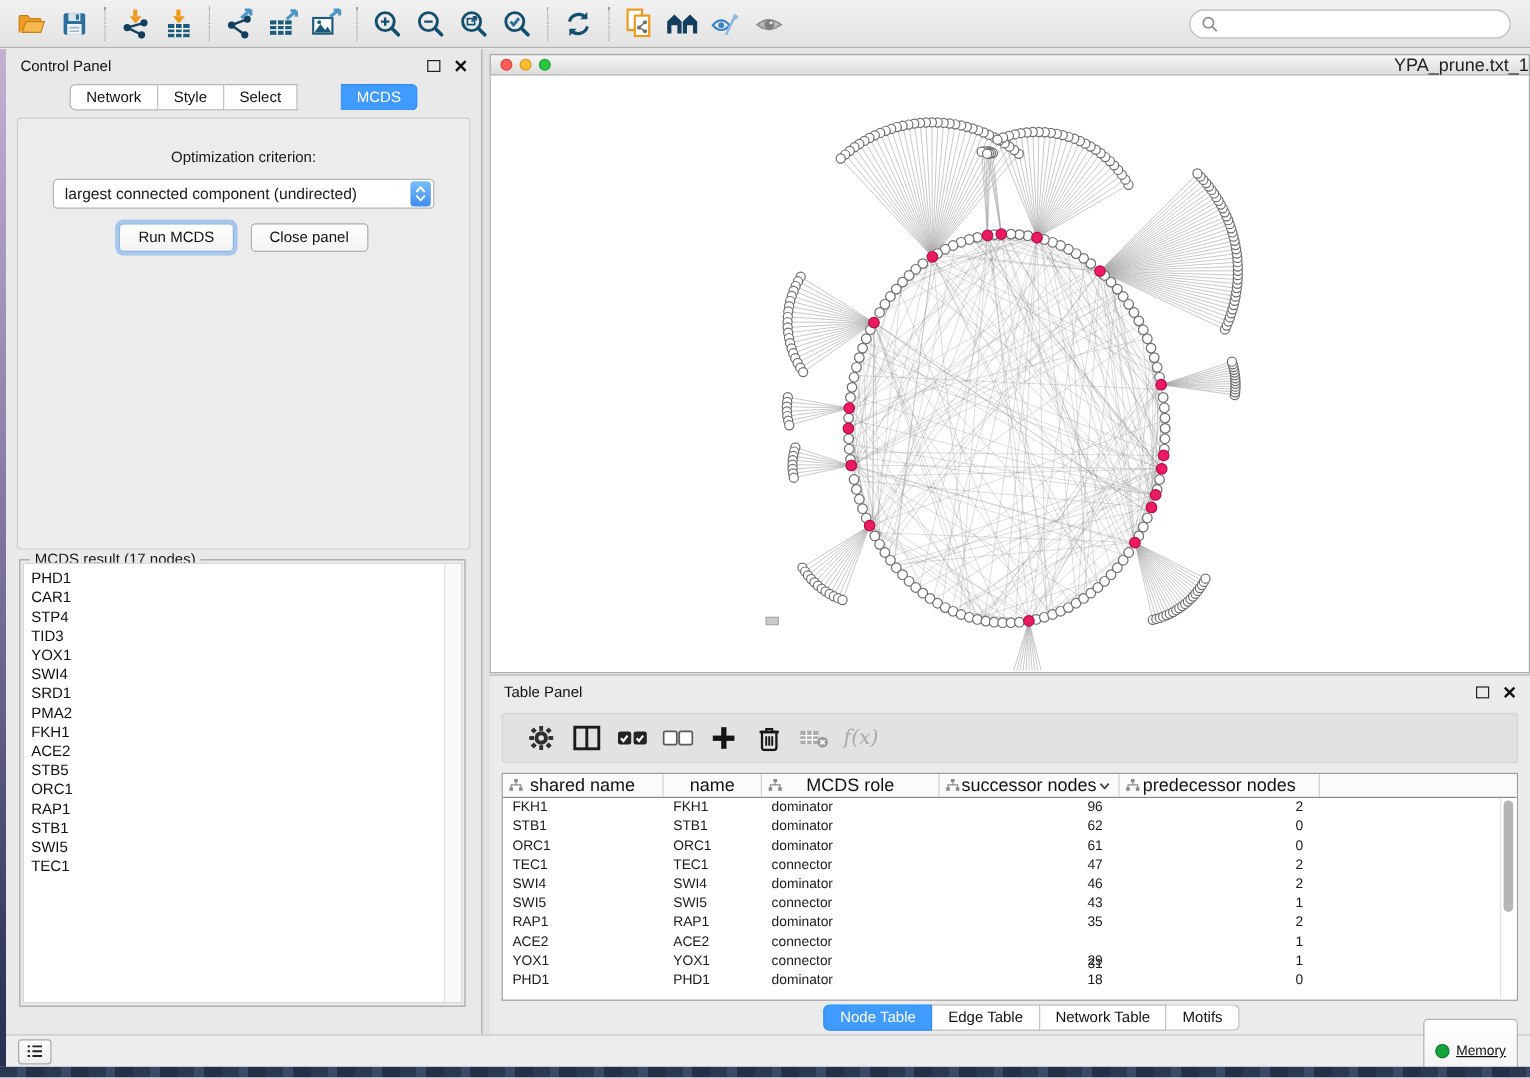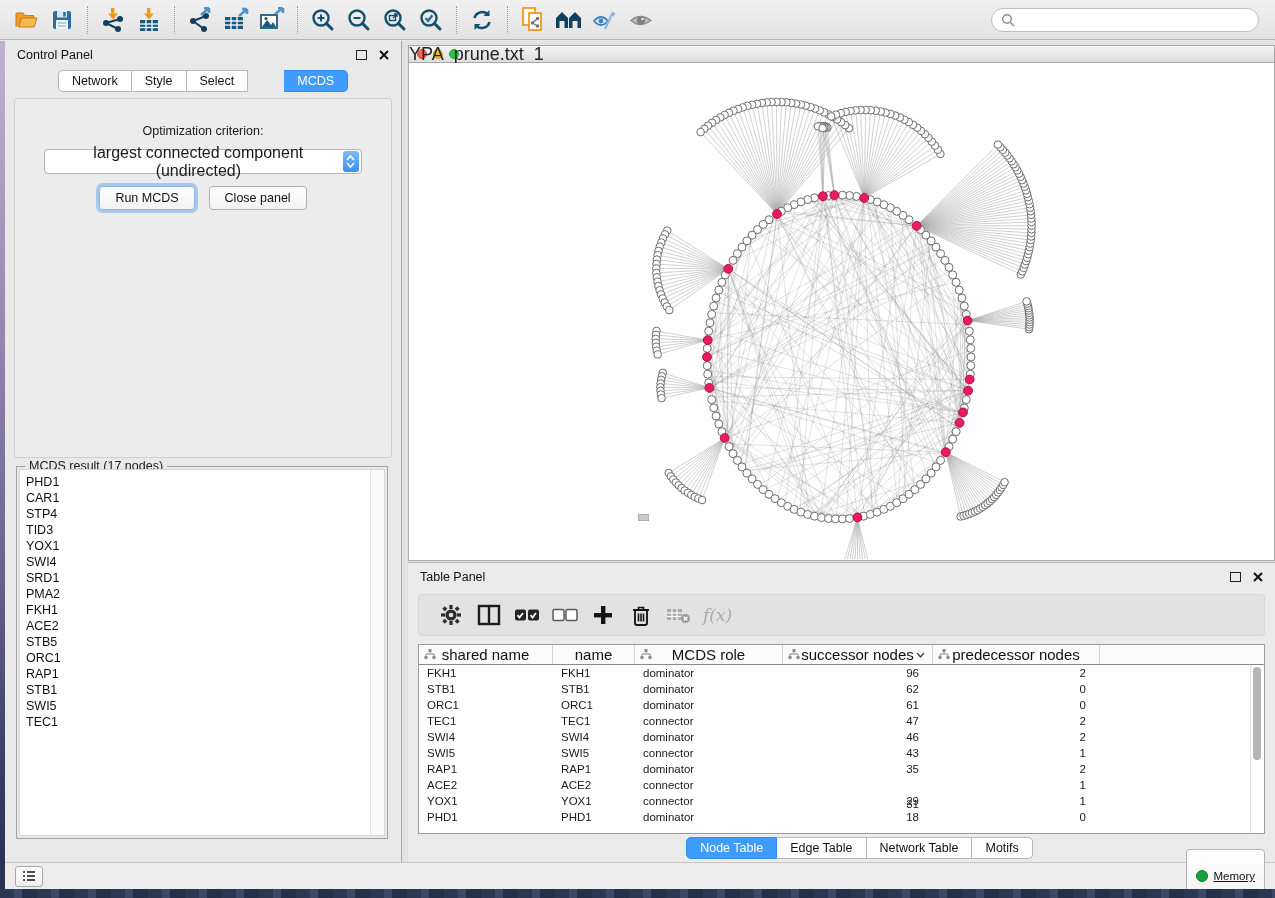--- a/index.html
+++ b/index.html
@@ -30,41 +30,41 @@
   .float-box{width:9px;height:8px;border:1.5px solid #222;display:inline-block;}
   .tabs{display:flex;justify-content:center;margin-top:1px;}
   .tab{background:#fff;border:1px solid #b6b6b6;border-left:none;padding:3px 13px;font-size:12.5px;color:#111;cursor:default;}
   .tab:first-child{border-left:1px solid #b6b6b6;border-radius:5px 0 0 5px;}
   .tab:last-child{border-radius:0 5px 5px 0;}
   .tab.active{background:#3f9bfd;border-color:#2f8bef;color:#fff;margin-left:36px;}
   .cp-content{position:absolute;left:9px;right:9px;top:57px;height:358px;background:#ececec;
     border:1px solid #cfcfcf;border-radius:3px;text-align:center;}
   .opt-label{margin-top:25px;font-size:12.5px;}
   .select{width:318px;height:25px;margin:11px auto 0;background:#fff;border:1px solid #b5b5b5;border-radius:4px;
-    display:flex;align-items:center;padding-left:9px;box-sizing:border-box;font-size:16px;}
+    display:flex;align-items:center;padding-left:9px;box-sizing:border-box;font-size:13px;}
   .select .stepper{margin-left:auto;margin-right:2px;width:17px;height:21px;border-radius:3px;
     background:linear-gradient(#79bdf9,#3d8ef2);display:flex;flex-direction:column;align-items:center;justify-content:center;gap:1px;}
   .btn-row{margin-top:12px;display:flex;justify-content:center;gap:14px;}
   .pbtn{background:linear-gradient(#ffffff,#f2f2f2);border:1px solid #b0b0b0;border-radius:4px;
     padding:4px 15px;font:12.5px "Liberation Sans",sans-serif;color:#111;}
   .pbtn.focused{border-color:#8fb6e0;box-shadow:0 0 0 3px rgba(110,170,240,.55);}
   .groupbox{position:absolute;left:11px;right:13px;top:425px;bottom:23px;border:1px solid #a3a3a3;}
   .groupbox .gb-label{position:absolute;top:-8px;left:8px;background:#e9e9e9;padding:0 4px;font-size:12.5px;}
   .gb-list{position:absolute;inset:2px;background:#fff;border:1px solid #d8d8d8;overflow:hidden;}
   .gb-scroll{position:absolute;top:0;right:0;bottom:0;width:13px;background:#fafafa;border-left:1px solid #e0e0e0;}
   .mcds-item{font-size:12.5px;line-height:16px;padding:0 0 0 4px;color:#111;}
   .gb-inner{position:absolute;inset:2px 15px 2px 2px;padding-top:2px;}
 
   
   .right-bg{position:absolute;left:402px;top:41px;right:0;bottom:36px;background:#e2e2e2;}
   .netwin{position:absolute;left:408px;top:45px;right:0;height:516px;}
   .net-title{height:18px;background:linear-gradient(#f6f6f6,#dcdcdc);border:1px solid #a8a8a8;
     display:flex;align-items:center;position:relative;padding-left:8px;box-sizing:border-box;}
   .tl{width:8px;height:8px;border-radius:50%;margin-right:6px;}
-  .net-name{position:absolute;left:0;right:0;text-align:left;font-size:18px;color:#222;}
+  .net-name{position:absolute;left:0;right:0;text-align:right;font-size:15px;color:#222;}
   .net-view{position:absolute;left:0;right:0;top:18px;bottom:0;background:#fff;border:1px solid #adadad;border-top:none;box-sizing:border-box;}
   .net-view svg{display:block;}
   .chords line{stroke:#878787;stroke-opacity:.30;stroke-width:.8;}
   .fedges line{stroke:#a6a6a6;stroke-opacity:.8;stroke-width:.65;}
   .nodes circle{fill:#fff;stroke:#6d6d6d;stroke-width:1;}
   .nodes circle.hub{fill:#ea1a63;stroke:#b70c49;}
   .splitgrip{position:absolute;left:50%;top:514px;width:9px;height:5px;background:#c9c9c9;border:1px solid #adadad;}
 
   
   .tp{position:absolute;left:408px;top:562px;right:0;bottom:36px;background:#ebebeb;border-top:1px solid #b5b5b5;box-sizing:border-box;}

